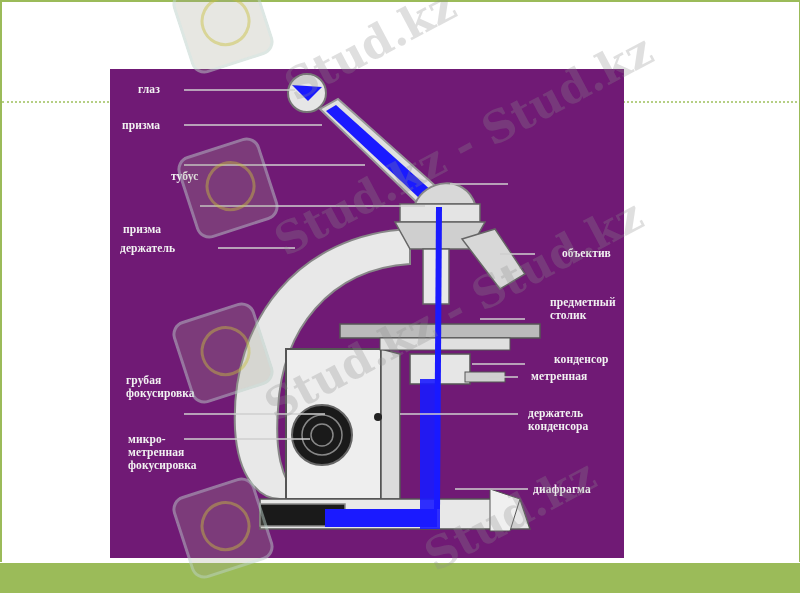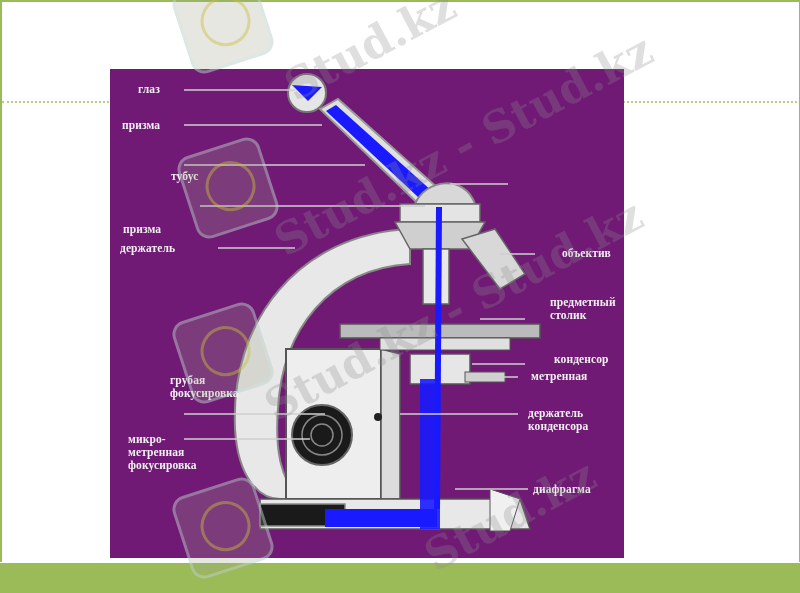--- a/index.html
+++ b/index.html
@@ -84,21 +84,21 @@
       <line x1="290" y1="345" x2="408" y2="345"></line>
       <line x1="345" y1="420" x2="418" y2="420"></line>
     </g>
   </svg>
 
   <div class="lbl" style="left:28px;top:14px;">глаз</div>
   <div class="lbl" style="left:12px;top:50px;">призма</div>
   <div class="lbl" style="left:21px;top:101px;margin-left:40px;">тубус</div>
   <div class="lbl" style="left:13px;top:130px;margin-top:24px;">призма</div>
   <div class="lbl" style="left:10px;top:173px;">держатель</div>
-  <div class="lbl" style="left:16px;top:305px;white-space:pre;margin-left:44px;">грубая
+  <div class="lbl" style="left:16px;top:305px;white-space:pre;">грубая
 фокусировка</div>
   <div class="lbl" style="left:18px;top:364px;white-space:pre;">микро-
 метренная
 фокусировка</div>
 
   <div class="lbl" style="left:452px;top:178px;">объектив</div>
   <div class="lbl" style="left:440px;top:227px;white-space:pre;">предметный
 столик</div>
   <div class="lbl" style="left:444px;top:284px;">конденсор</div>
   <div class="lbl" style="left:421px;top:301px;">метренная</div>

